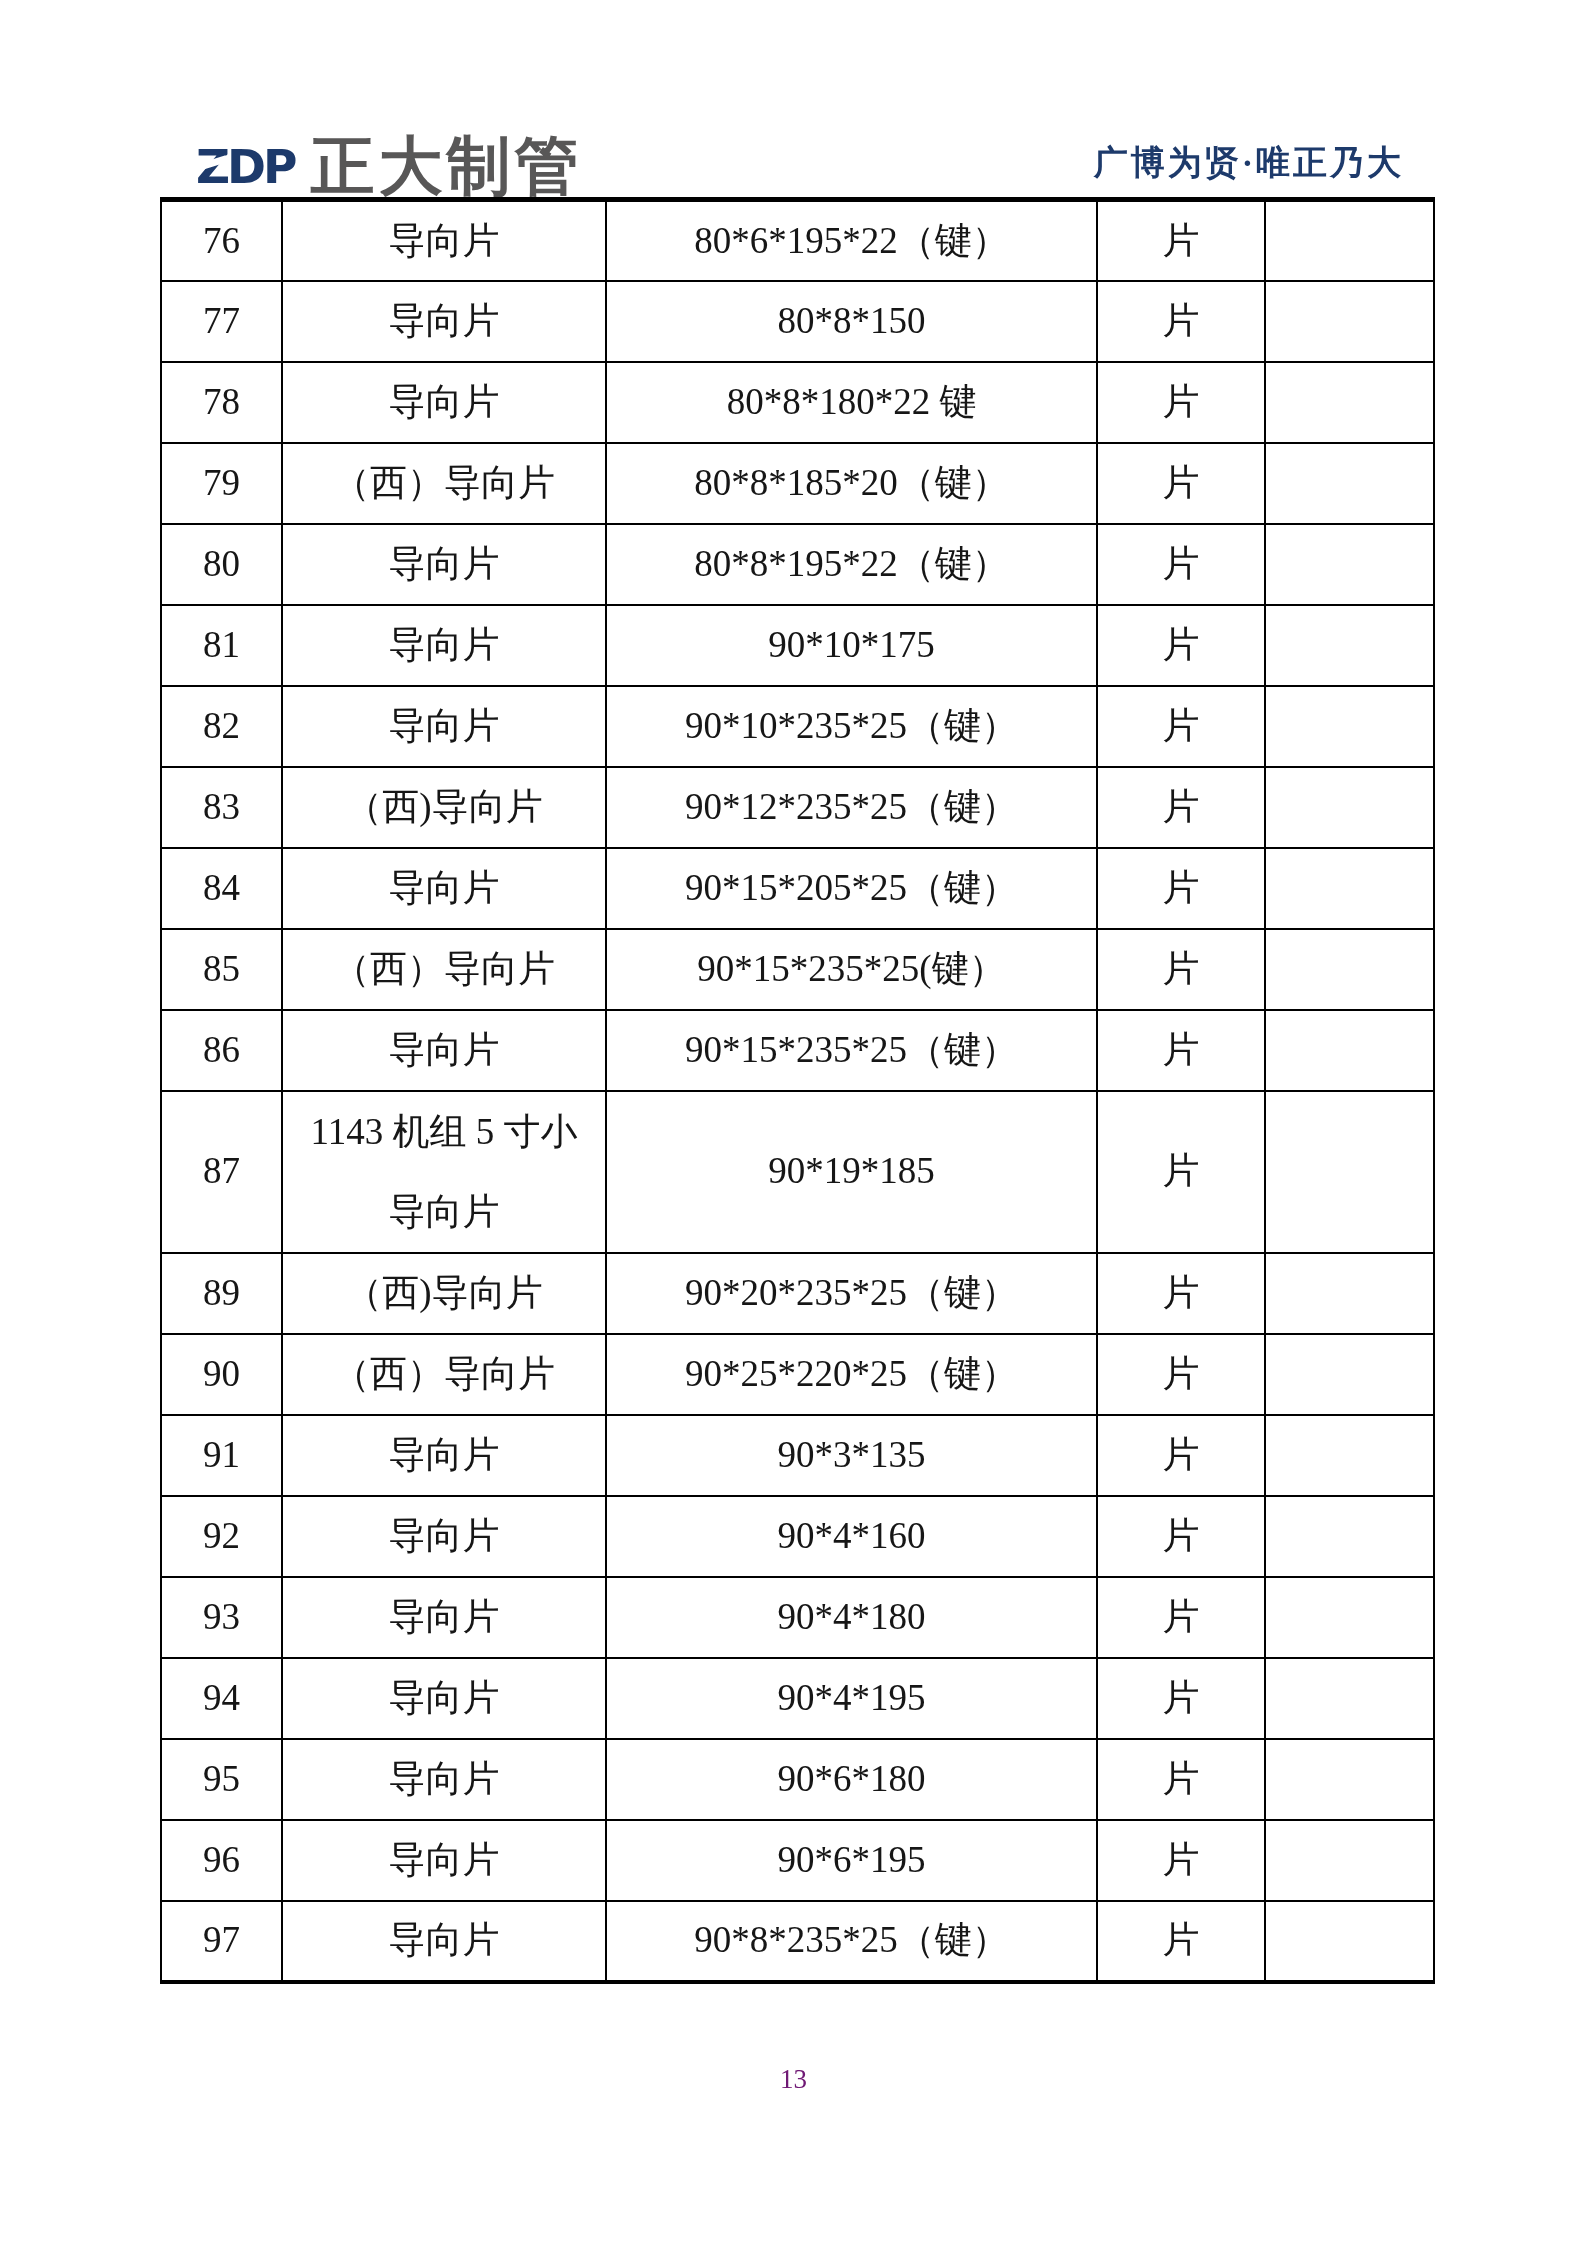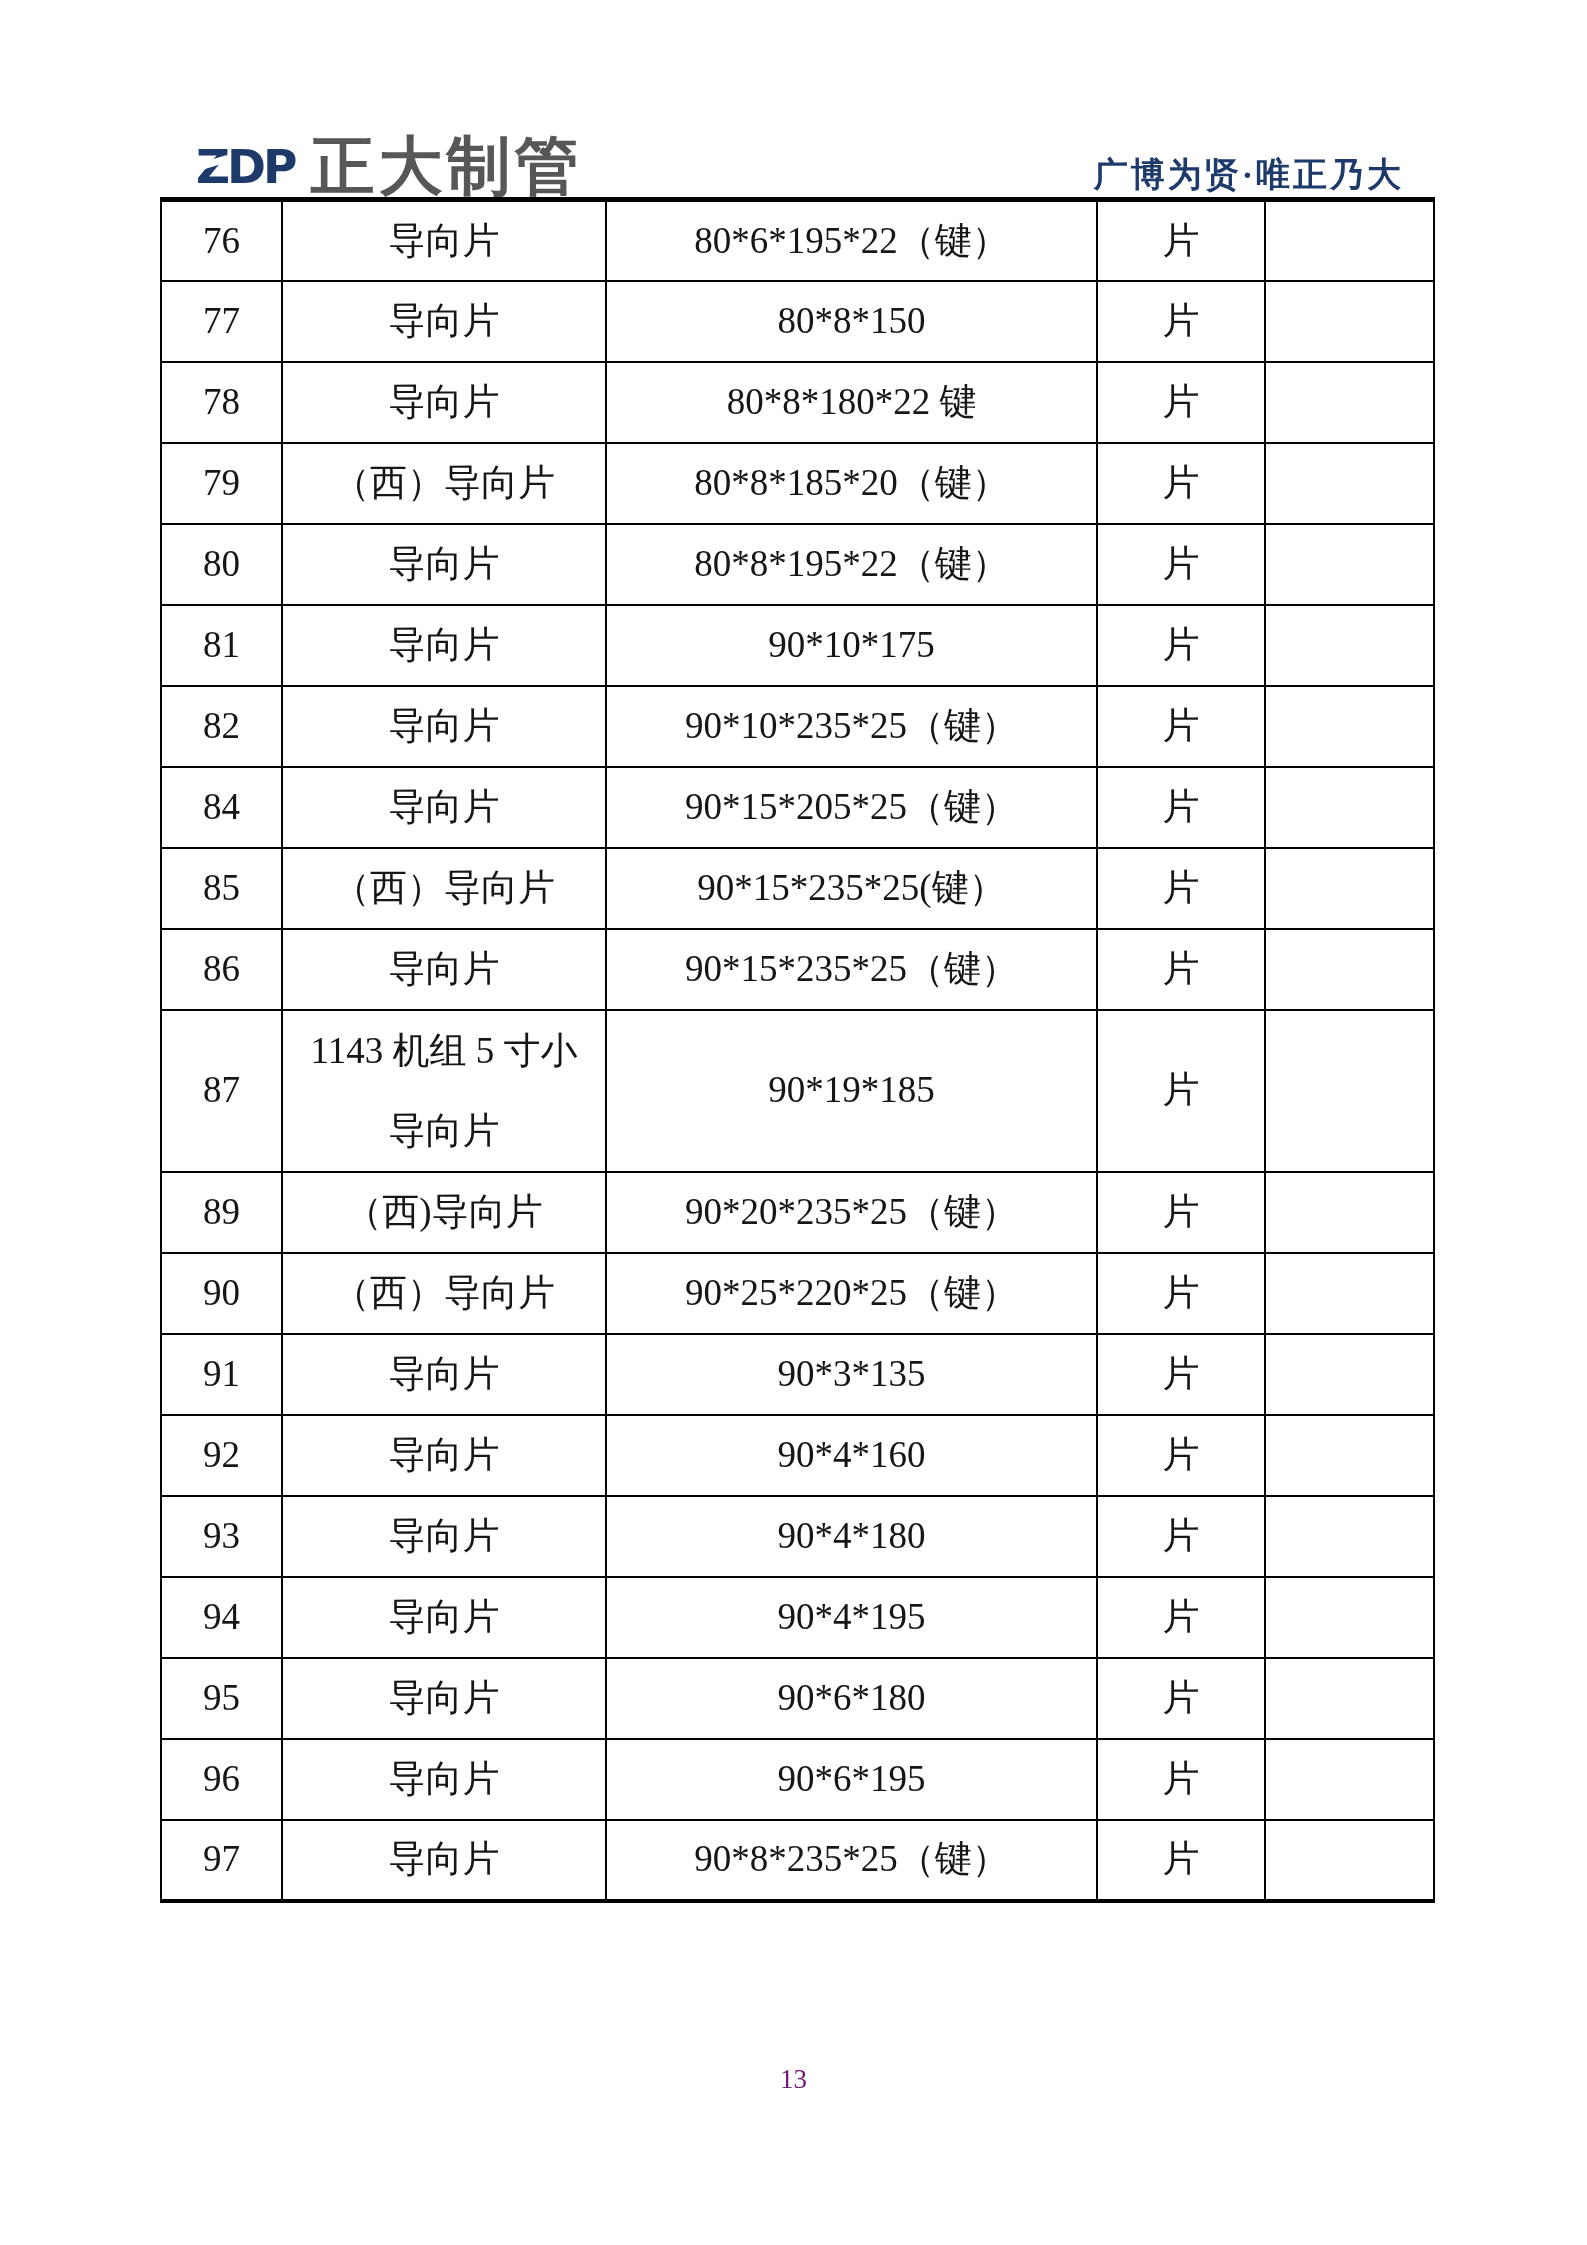--- a/index.html
+++ b/index.html
@@ -20,21 +20,21 @@
     position:absolute;left:-4px;top:17px;width:38px;height:7px;
     background:#ffffff;transform:rotate(-17deg);border-radius:4px;
   }
   .logo-company{
     color:#585757;
     font-family:"DejaVu Sans","Liberation Sans",sans-serif;
     font-weight:900;font-size:64px;line-height:1;letter-spacing:4px;
   }
   .slogan{
     position:absolute;top:146px;right:183px;
-    color:#1d3a6b;font-size:34px;line-height:1;letter-spacing:3px;font-weight:600;margin-top:12px;
+    color:#1d3a6b;font-size:34px;line-height:1;letter-spacing:3px;font-weight:600;
   }
   
   table.parts{
     position:absolute;left:160px;top:197px;width:1273px;
     border-collapse:collapse;table-layout:fixed;
     border:2px solid #000;border-top:5px solid #000;border-bottom:4px solid #000;font-family:Liberation Serif, serif;
   }
   table.parts td{
     border:2px solid #000;
     text-align:center;vertical-align:middle;
@@ -116,20 +116,27 @@
     <td data-field="extra"></td>
   </tr>
       <tr>
     <td data-field="no">82</td>
     <td data-field="name">导向片</td>
     <td data-field="spec">90*10*235*25（键）</td>
     <td data-field="unit">片</td>
     <td data-field="extra"></td>
   </tr>
       <tr>
+    <td data-field="no">83</td>
+    <td data-field="name">（西)导向片</td>
+    <td data-field="spec">90*12*235*25（键）</td>
+    <td data-field="unit">片</td>
+    <td data-field="extra"></td>
+  </tr>
+      <tr>
     <td data-field="no">84</td>
     <td data-field="name">导向片</td>
     <td data-field="spec">90*15*205*25（键）</td>
     <td data-field="unit">片</td>
     <td data-field="extra"></td>
   </tr>
       <tr>
     <td data-field="no">85</td>
     <td data-field="name">（西）导向片</td>
     <td data-field="spec">90*15*235*25(键）</td>

